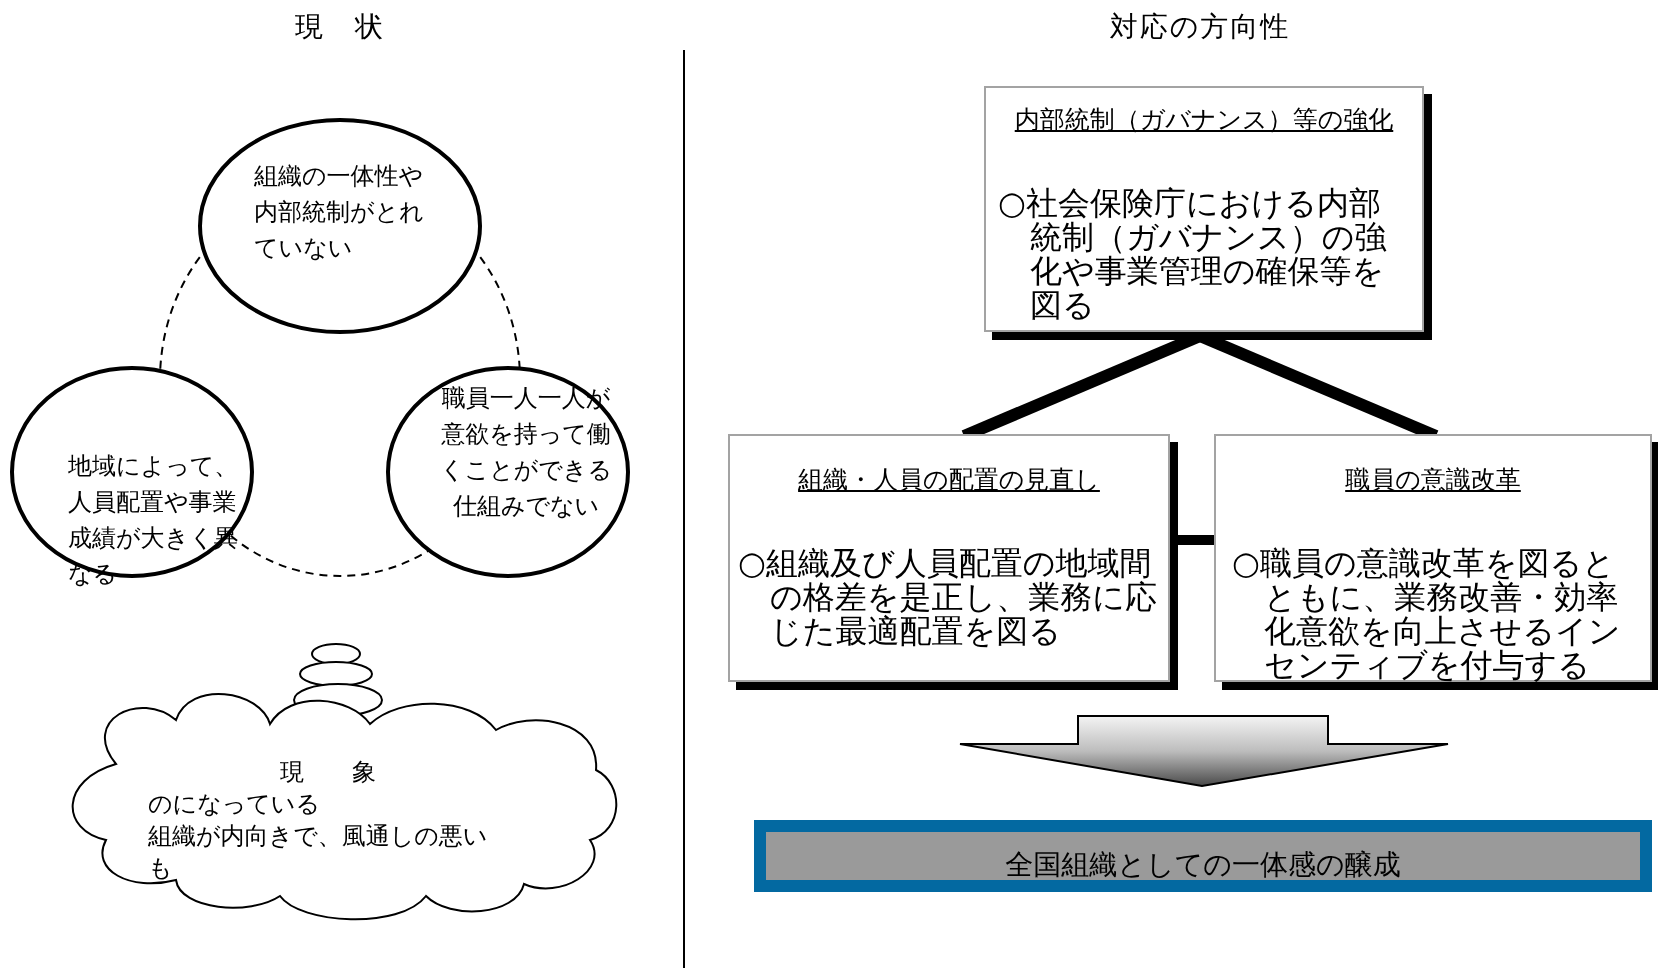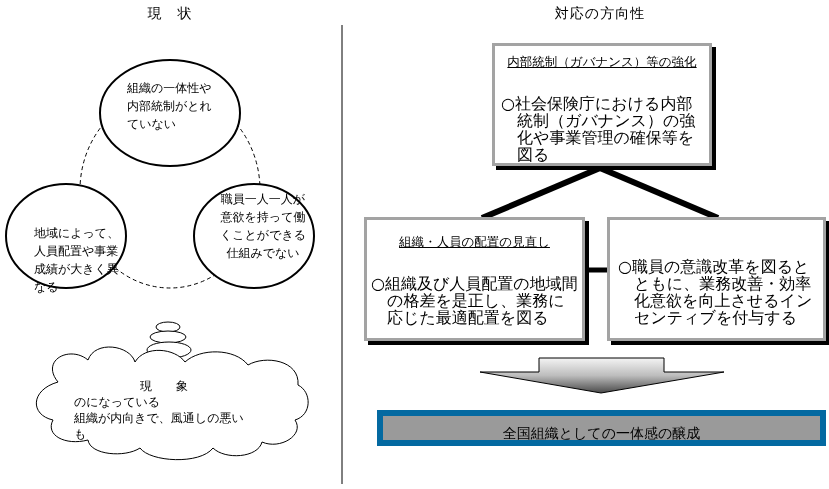--- a/index.html
+++ b/index.html
@@ -1,21 +1,21 @@
 <!DOCTYPE html>
 <html><head>
 <meta charset="utf-8">
 <style>
   html, body { margin: 0; padding: 0; background: #ffffff; }
   body { width: 829px; height: 489px; position: relative; overflow: hidden;
          font-family: "DejaVu Sans", sans-serif; color: #000; }
   .abs { position: absolute; }
   .heading { font-size: 14px; text-align: center; letter-spacing: 1px; }
   .ell-text { font-size: 12px; line-height: 18px; }
-  .box { position: absolute; background: #fff; border: 3px solid #a3a3a3;
+  .box { position: absolute; background: #fff; border: 1px solid #a3a3a3;
          box-shadow: 4px 4px 0 #000; box-sizing: border-box; }
   .box-title { font-size: 12.5px; text-decoration: underline; text-align: center; }
   .box-body { font-size: 16px; line-height: 17px; }
   .hang { padding-left: 1em; text-indent: -1em; }
   .result { position: absolute; left: 377px; top: 410px; width: 449px; height: 36px;
             background: #9a9a9a; border: 6px solid #0369a1; box-sizing: border-box;
             font-size: 14px; text-align: center; line-height: 34px; }
   svg { position: absolute; left: 0; top: 0; }
 </style>
 </head>
@@ -90,16 +90,17 @@
   <div class="box-title">内部統制（ガバナンス）等の強化</div>
   <div class="box-body hang" style="margin-top:24px;">○社会保険庁における内部統制（ガバナンス）の強化や事業管理の確保等を図る</div>
 </div>
 
 <div class="box" style="left:364px; top:217px; width:221px; height:124px; padding:14px 4px;">
   <div class="box-title">組織・人員の配置の見直し</div>
   <div class="box-body hang" style="margin-top:24px;">○組織及び人員配置の地域間の格差を是正し、業務に応じた最適配置を図る</div>
 </div>
 
 <div class="box" style="left:607px; top:217px; width:219px; height:124px; padding:14px 8px;">
+  <div class="box-title">職員の意識改革</div>
   <div class="box-body hang" style="margin-top:24px;">○職員の意識改革を図るとともに、業務改善・効率化意欲を向上させるインセンティブを付与する</div>
 </div>
 
 <div class="result">全国組織としての一体感の醸成</div>
 
 </body></html>

